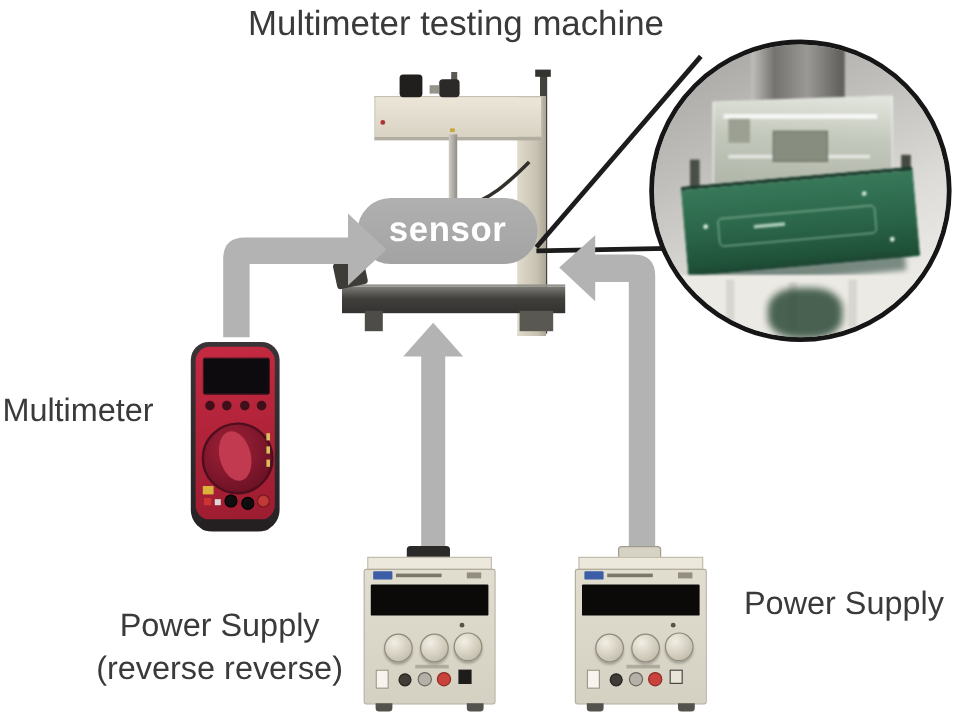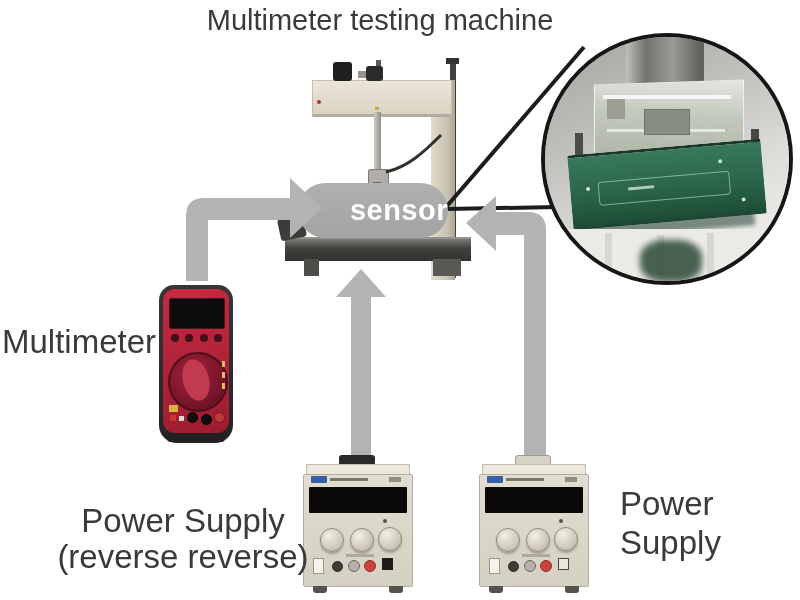--- a/index.html
+++ b/index.html
@@ -1,19 +1,19 @@
 <!DOCTYPE html>
 <html><head>
 <meta charset="utf-8">
 <style>
   html,body{margin:0;padding:0;background:#ffffff;}
   #stage{position:relative;width:800px;height:600px;background:#ffffff;overflow:hidden;
          font-family:"Liberation Sans",sans-serif;}
   .abs{position:absolute;}
-  .lbl{color:#3a3a3a;font-size:33px;line-height:36px;}
+  .lbl{color:#3a3a3a;font-size:27px;line-height:36px;}
   
   #title{left:178px;top:4px;width:404px;text-align:center;font-size:29px;color:#3a3a3a;}
   
   #machine{left:265px;top:45px;width:210px;height:235px;}
   .m-beam{left:47px;top:35px;width:138px;height:33px;background:linear-gradient(#ebe6d7,#d8d3c3);
           border:1px solid #c4bfaf;border-bottom:3px solid #b2ada0;}
   .m-knob1{left:68px;top:17px;width:19px;height:19px;background:#211f1e;border-radius:3px;}
   .m-knob2{left:101px;top:21px;width:17px;height:15px;background:#2c2a28;border-radius:3px;}
   .m-topbit{left:93px;top:26px;width:8px;height:7px;background:#97938a;}
   .m-toprod{left:111px;top:15px;width:5px;height:21px;background:#5d5954;}
@@ -54,22 +54,22 @@
   .i-pcb-p1{left:16px;top:30px;width:4px;height:4px;background:#d8eade;border-radius:50%;}
   .i-pcb-p2{left:170px;top:54px;width:4px;height:4px;background:#d8eade;border-radius:50%;}
   .i-pcb-p3{left:150px;top:14px;width:4px;height:4px;background:#cfe3d6;border-radius:50%;}
   .i-shadow{left:30px;top:182px;width:180px;height:14px;background:#204034;opacity:.55;filter:blur(2px);transform:rotate(-5deg);}
   .i-foam{left:0;top:192px;width:244px;height:52px;background:#eceae4;}
   .i-g1{left:60px;top:196px;width:7px;height:40px;background:#d8d6d0;}
   .i-g2{left:112px;top:198px;width:7px;height:40px;background:#d8d6d0;}
   .i-g3{left:162px;top:196px;width:7px;height:40px;background:#d8d6d0;}
   .i-blob{left:95px;top:203px;width:62px;height:42px;background:#2c4a38;border-radius:40%;filter:blur(3px);opacity:.85;}
   
-  #pill{left:298px;top:183px;width:150px;height:55px;border-radius:28px;
-        background:linear-gradient(#b0b0b0,#a3a3a3);display:flex;align-items:center;justify-content:flex-end;}
+  #pill{left:298px;top:165px;width:150px;height:55px;border-radius:28px;
+        background:linear-gradient(#b0b0b0,#a3a3a3);display:flex;align-items:center;justify-content:center;}
   #pill span{color:#ffffff;font-weight:bold;font-size:29px;letter-spacing:.5px;}
   
   svg.overlay{position:absolute;left:0;top:0;}
   
   #mm{left:159px;top:285px;width:74px;height:160px;}
   .mm-case{left:0;top:0;width:74px;height:158px;background:linear-gradient(#3a3437,#272225);
            border-radius:15px 15px 18px 18px;}
   .mm-face{left:4px;top:4px;width:66px;height:144px;border-radius:12px;
            background:linear-gradient(170deg,#c62a42,#9c1c30);}
   .mm-lcd{left:10px;top:13px;width:54px;height:29px;background:#0d0b0d;border:1px solid #441620;border-radius:2px;}

